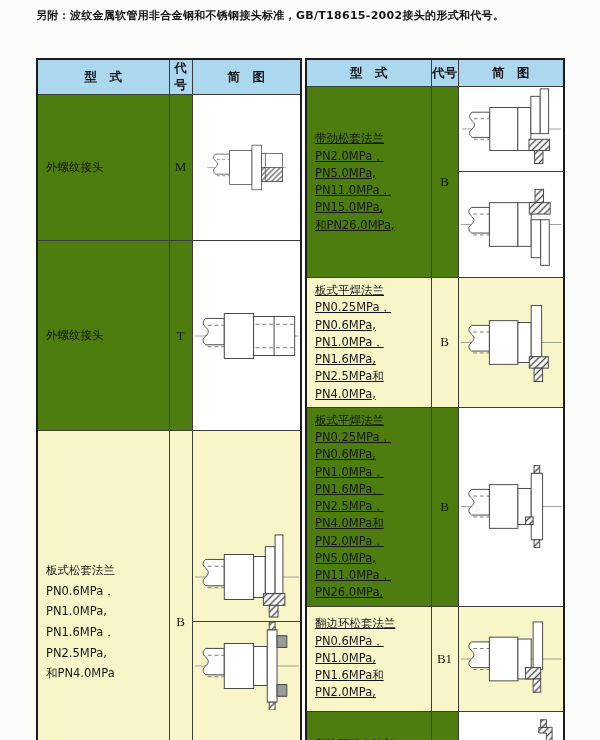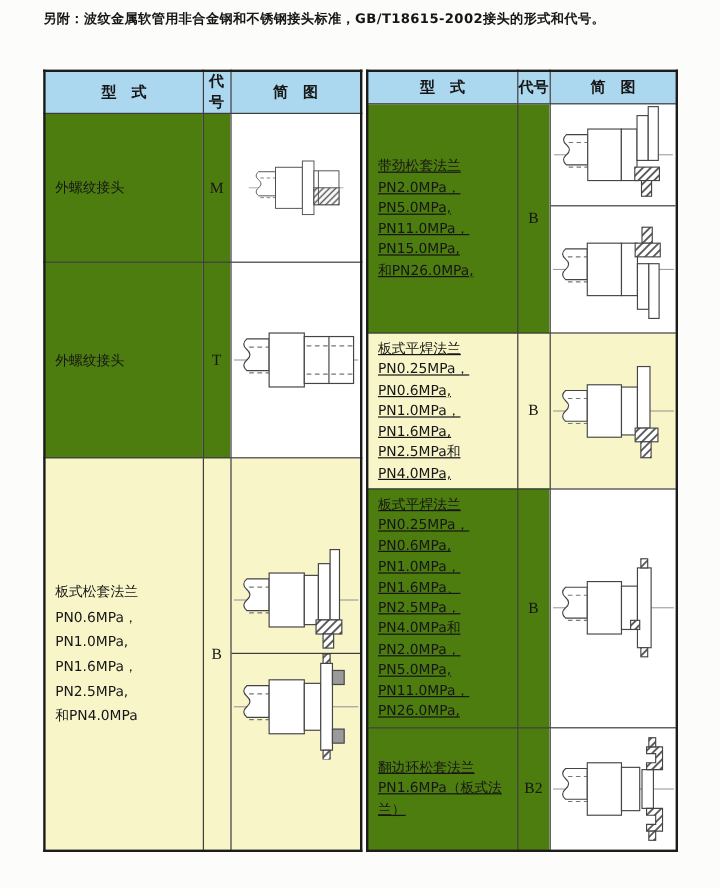--- a/index.html
+++ b/index.html
@@ -247,20 +247,39 @@
                 <use href="#ferr"></use>
               <rect x="62" y="26" width="14" height="38" fill="#fff"></rect>
               <rect x="76" y="10" width="12" height="70" fill="#fff"></rect>
               <rect x="70" y="56" width="8" height="8" fill="url(#hx)"></rect>
               <rect x="79" y="2" width="6" height="8" fill="url(#hx)"></rect>
               <rect x="79" y="80" width="6" height="8" fill="url(#hx)"></rect>
             </svg>
           </div>
         </td>
       </tr>
+      <tr class="hl">
+        <td class="type">翻边环松套法兰
+PN0.6MPa，PN1.0MPa,
+PN1.6MPa和PN2.0MPa,</td>
+        <td class="code">B1</td>
+        <td class="diag hl">
+          <div class="dfix" style="height:104px">
+            <svg class="dsvg" viewBox="0 0 110 90" fill="none" stroke="#444" stroke-width="1">
+              <use href="#cl"></use>
+                <use href="#hose"></use>
+                <use href="#ferr"></use>
+              <rect x="62" y="24" width="14" height="42" fill="#fff"></rect>
+              <rect x="78" y="6" width="10" height="50" fill="#fff"></rect>
+              <rect x="70" y="54" width="16" height="12" fill="url(#hx)"></rect>
+              <rect x="78" y="66" width="8" height="14" fill="url(#hx)"></rect>
+            </svg>
+          </div>
+        </td>
+      </tr>
       <tr class="plain">
         <td class="type">翻边环松套法兰
 PN1.6MPa（板式法兰）</td>
         <td class="code">B2</td>
         <td class="diag">
           <div class="dfix" style="height:101px">
             <svg class="dsvg" viewBox="0 0 110 90" fill="none" stroke="#444" stroke-width="1">
               <use href="#cl"></use>
                 <use href="#hose"></use>
                 <use href="#ferr"></use>

